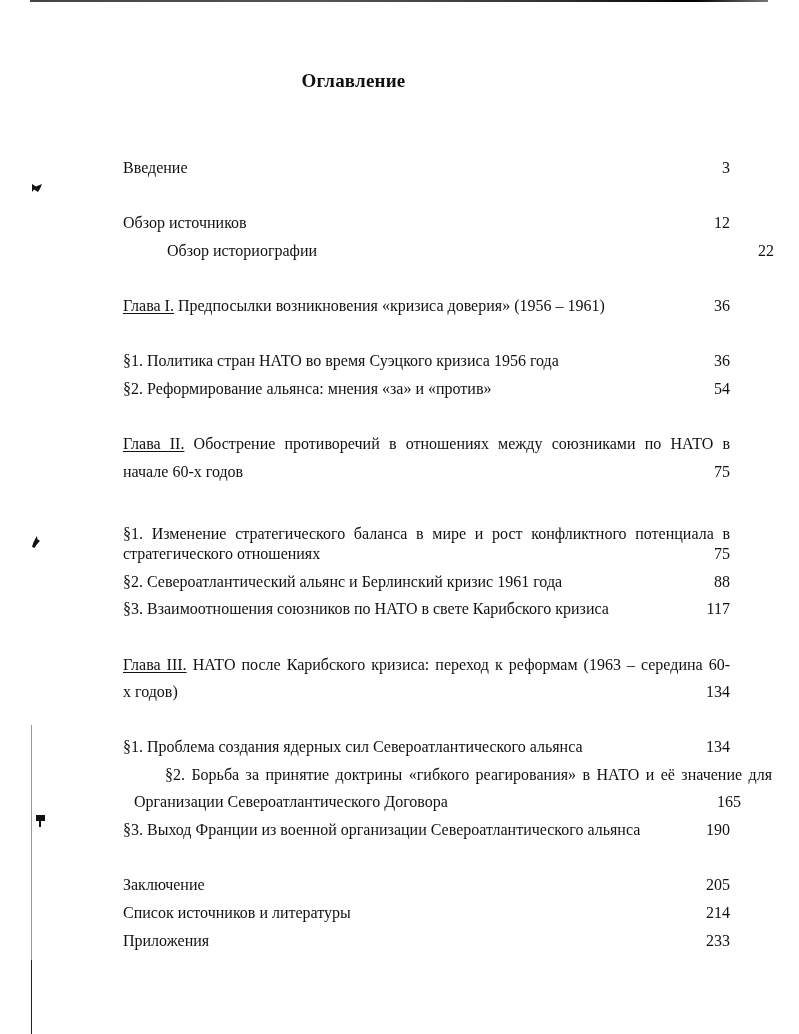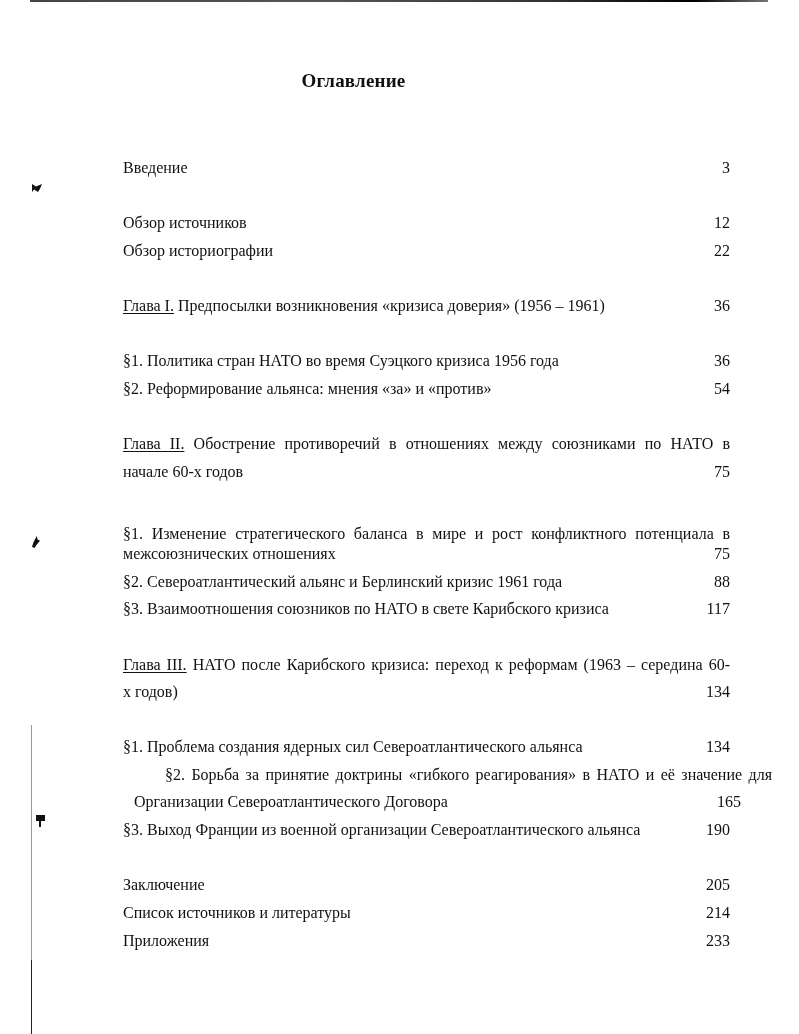--- a/index.html
+++ b/index.html
@@ -107,21 +107,21 @@
 
 <div class="toc" id="toc">
     <div class="toc-line" style="top: 157px; text-align: right;">
       <span class="text"><span>Введение</span></span>
       <span class="page">3</span>
     </div>
     <div class="toc-line" style="top: 212px;">
       <span class="text"><span>Обзор источников</span></span>
       <span class="page">12</span>
     </div>
-    <div class="toc-line" style="top: 240px;">
+    <div class="toc-line" style="top: 240px; margin-left: 44px;">
       <span class="text"><span>Обзор историографии</span></span>
       <span class="page">22</span>
     </div>
     <div class="toc-line" style="top: 295px;">
       <span class="text"><span class="chapter-label">Глава I.</span><span> Предпосылки возникновения «кризиса доверия» (1956 – 1961)</span></span>
       <span class="page">36</span>
     </div>
     <div class="toc-line" style="top: 350px;">
       <span class="text"><span>§1. Политика стран НАТО во время Суэцкого кризиса 1956 года</span></span>
       <span class="page">36</span>
@@ -134,21 +134,21 @@
       <span class="text"><span class="chapter-label">Глава II.</span><span> Обострение противоречий в отношениях между союзниками по НАТО в</span></span>
     </div>
     <div class="toc-line" style="top: 461px;">
       <span class="text">начале 60-х годов</span>
       <span class="page">75</span>
     </div>
     <div class="toc-line justify" style="top: 515px; margin-top: 8px;">
       <span class="text"><span>§1. Изменение стратегического баланса в мире и рост конфликтного потенциала в</span></span>
     </div>
     <div class="toc-line" style="top: 543px;">
-      <span class="text">межсоюзнических отношениях</span>
+      <span class="text">стратегического отношениях</span>
       <span class="page">75</span>
     </div>
     <div class="toc-line" style="top: 571px;">
       <span class="text"><span>§2. Североатлантический альянс и Берлинский кризис 1961 года</span></span>
       <span class="page">88</span>
     </div>
     <div class="toc-line" style="top: 598px;">
       <span class="text"><span>§3. Взаимоотношения союзников по НАТО в свете Карибского кризиса</span></span>
       <span class="page">117</span>
     </div>

